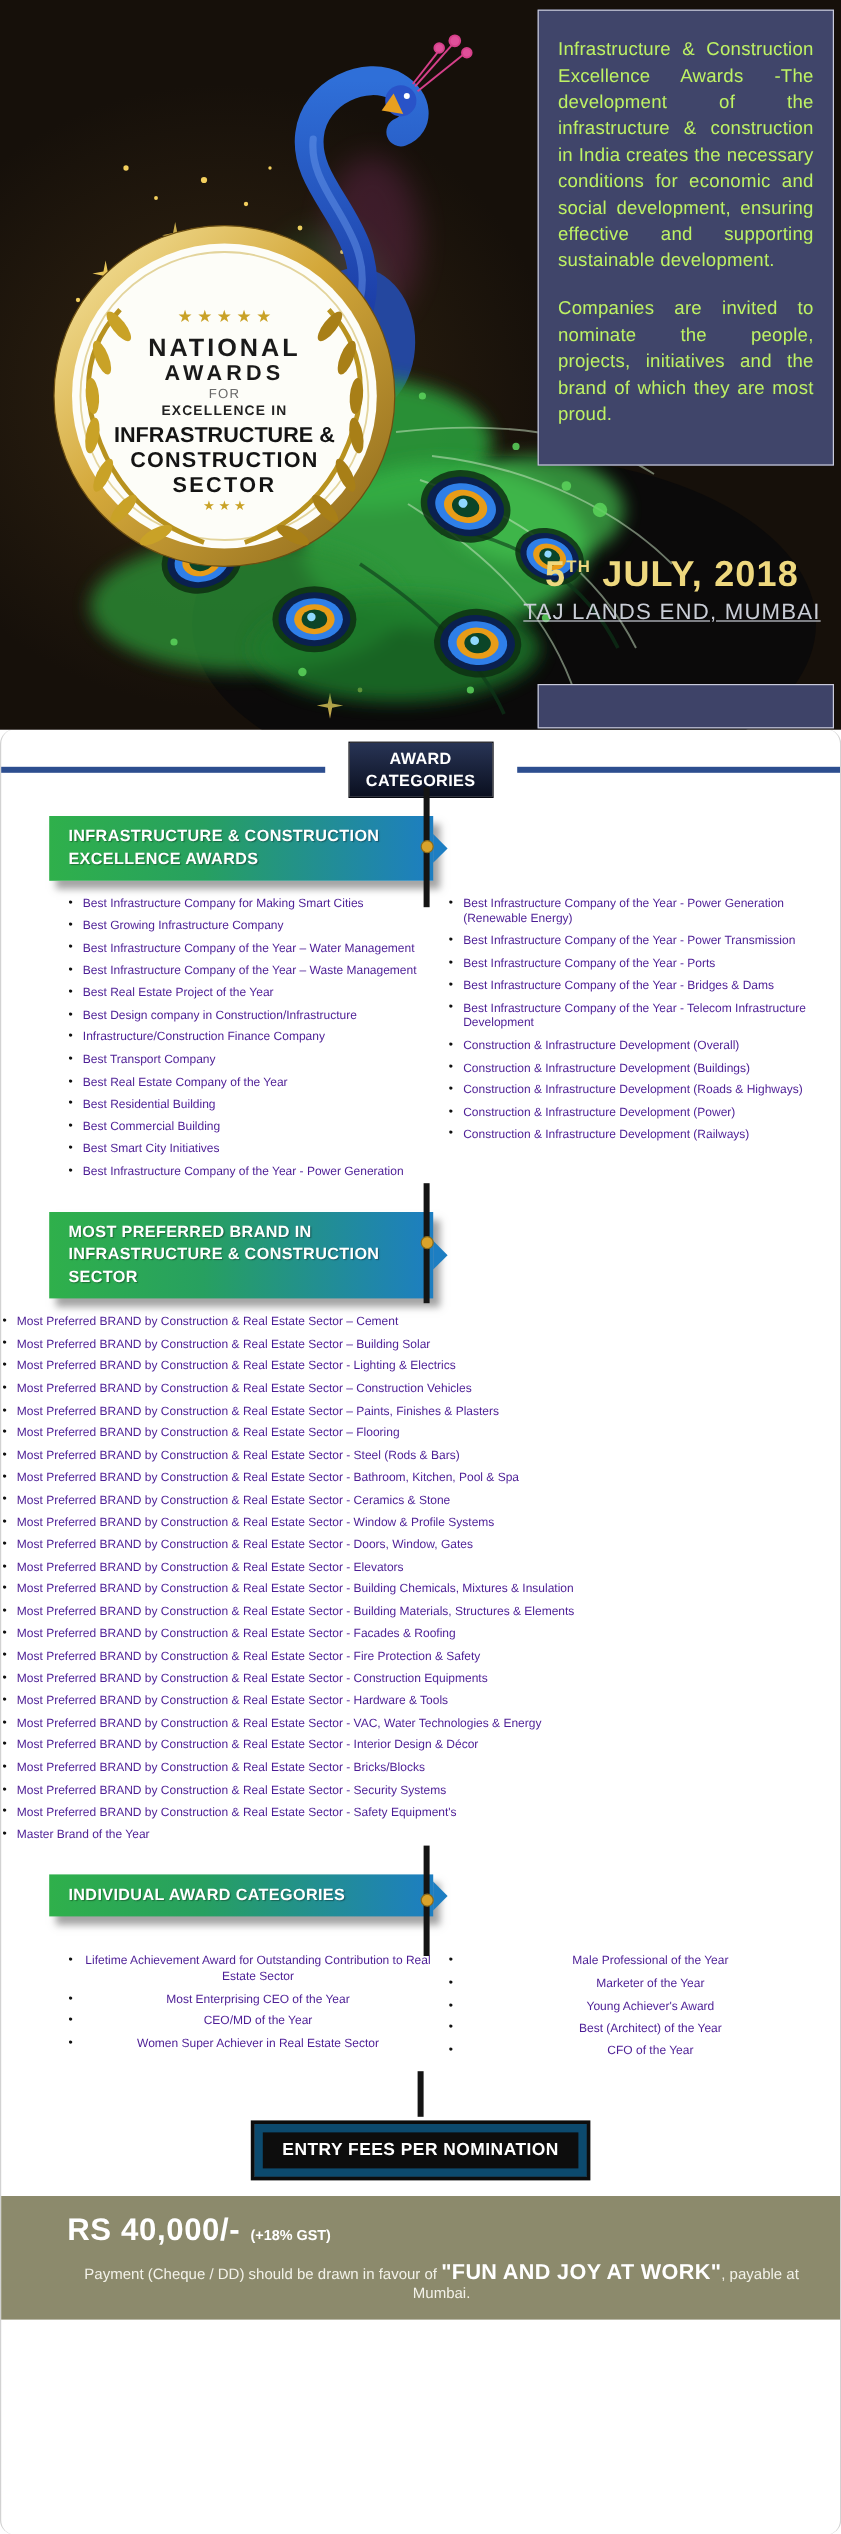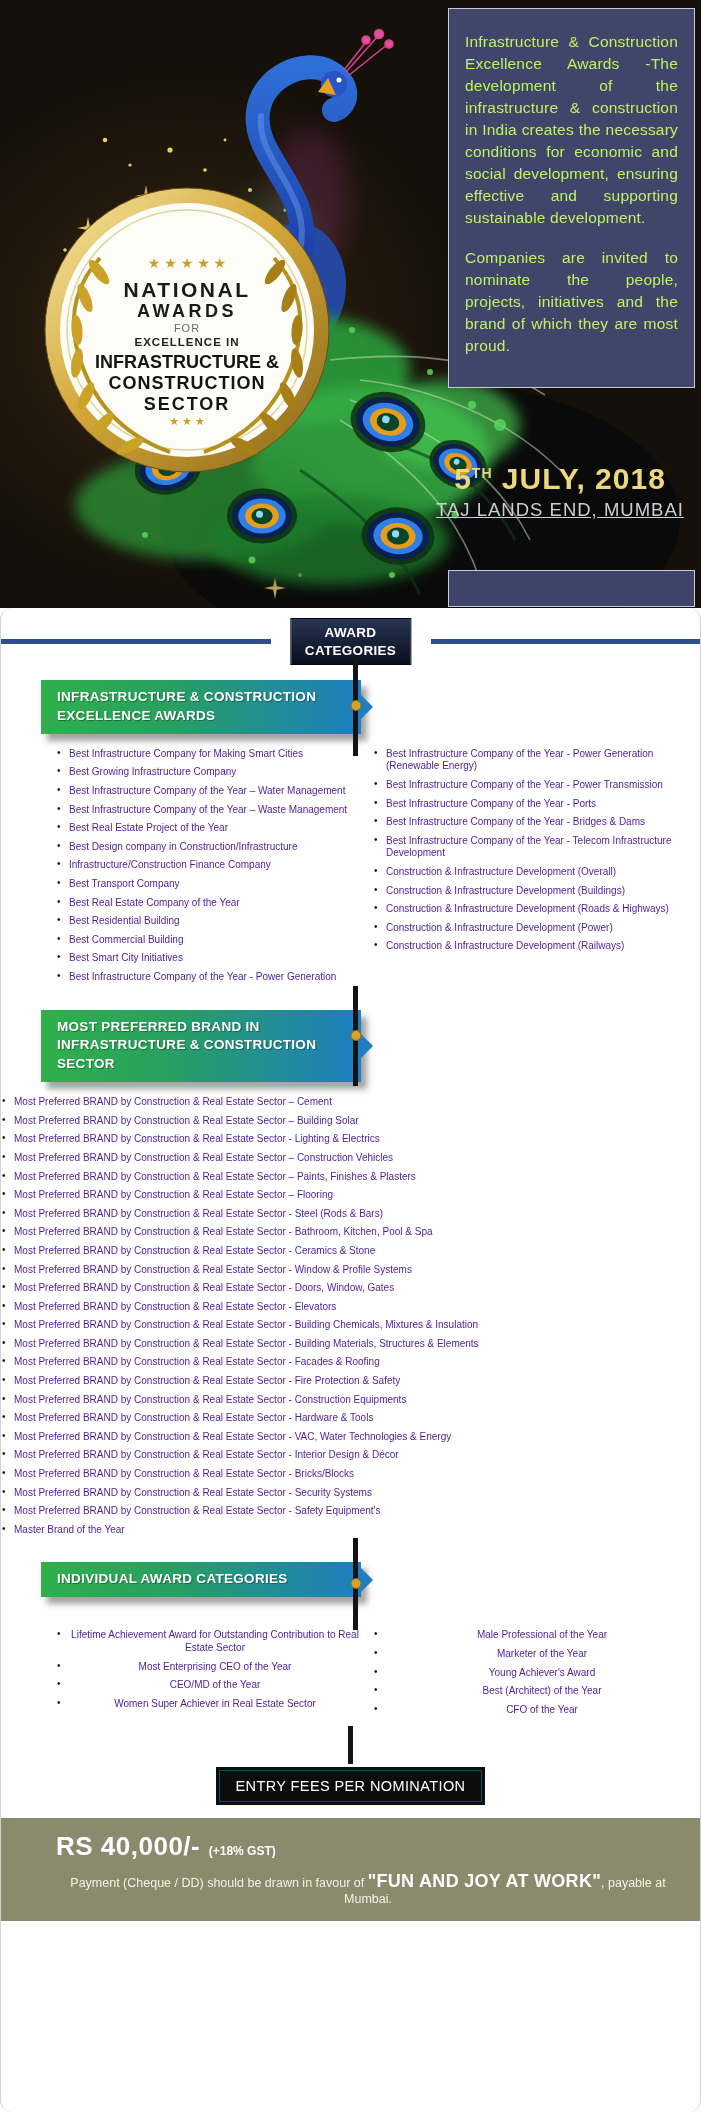--- a/index.html
+++ b/index.html
@@ -42,21 +42,21 @@
   ul.cat li::before{content:"\2022";position:absolute;left:1px;top:-1px;color:#111;}
   .two-col{display:flex;margin-top:14px;}
   .two-col .col-l{width:305px;margin-left:55px;}
   .two-col .col-r{width:325px;margin-left:12px;}
   .brand-list{margin:12px 20px 6px 18px;}
   .brand-list li{margin-bottom:4px;line-height:1.2;}
 
   
   .fee-connector{width:5px;height:38px;background:#141414;margin:4px auto 6px auto;}
   .fee-badge-row{display:flex;justify-content:center;margin-bottom:16px;}
-  .fee-badge{background:#0d0d0d;color:#fff;font-weight:normal;font-size:14.5px;letter-spacing:.4px;padding:7px 16px;border:1px solid #0c4a6e;outline:3px solid #0d0d0d;}
+  .fee-badge{background:#0d0d0d;color:#fff;font-weight:bold;font-size:14.5px;letter-spacing:.4px;padding:7px 16px;border:7px solid #0c4a6e;outline:3px solid #0d0d0d;}
   .fee-band{background:#8c8a6c;color:#fff;padding:13px 20px 15px 55px;}
   .fee-amount{font-size:26px;font-weight:bold;letter-spacing:.5px;text-align:center;}
   .fee-gst{font-size:12px;font-weight:bold;margin-left:4px;}
   .fee-payment{margin-top:9px;font-size:12.5px;color:#f3f2e9;text-align:center;}
   .fee-payee{font-size:18px;font-weight:bold;color:#fff;letter-spacing:.3px;}
 </style>
 </head>
 <body>
 
 <div class="page">

